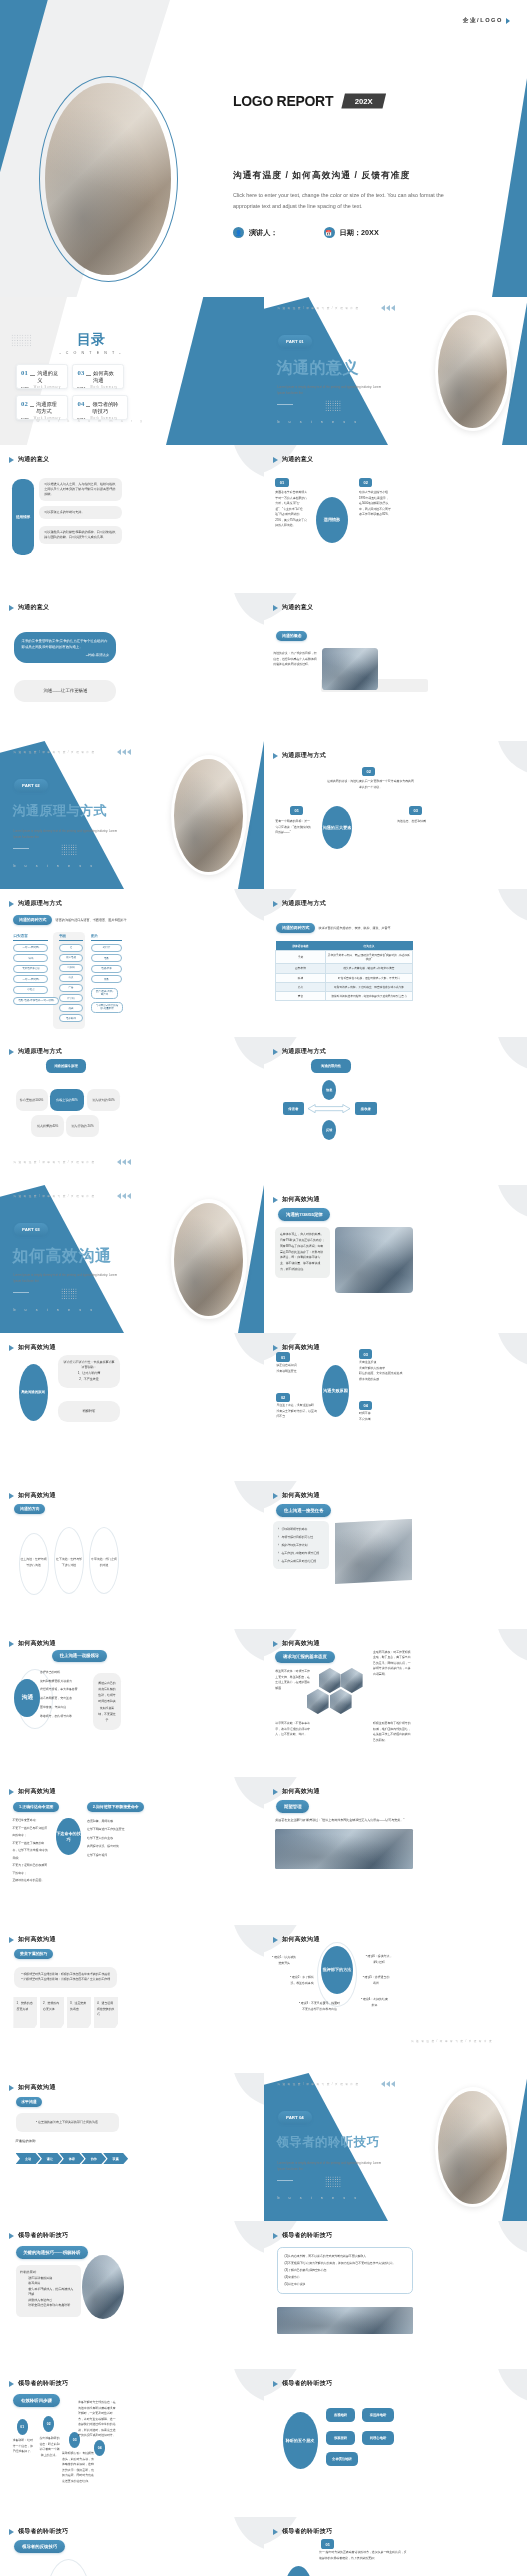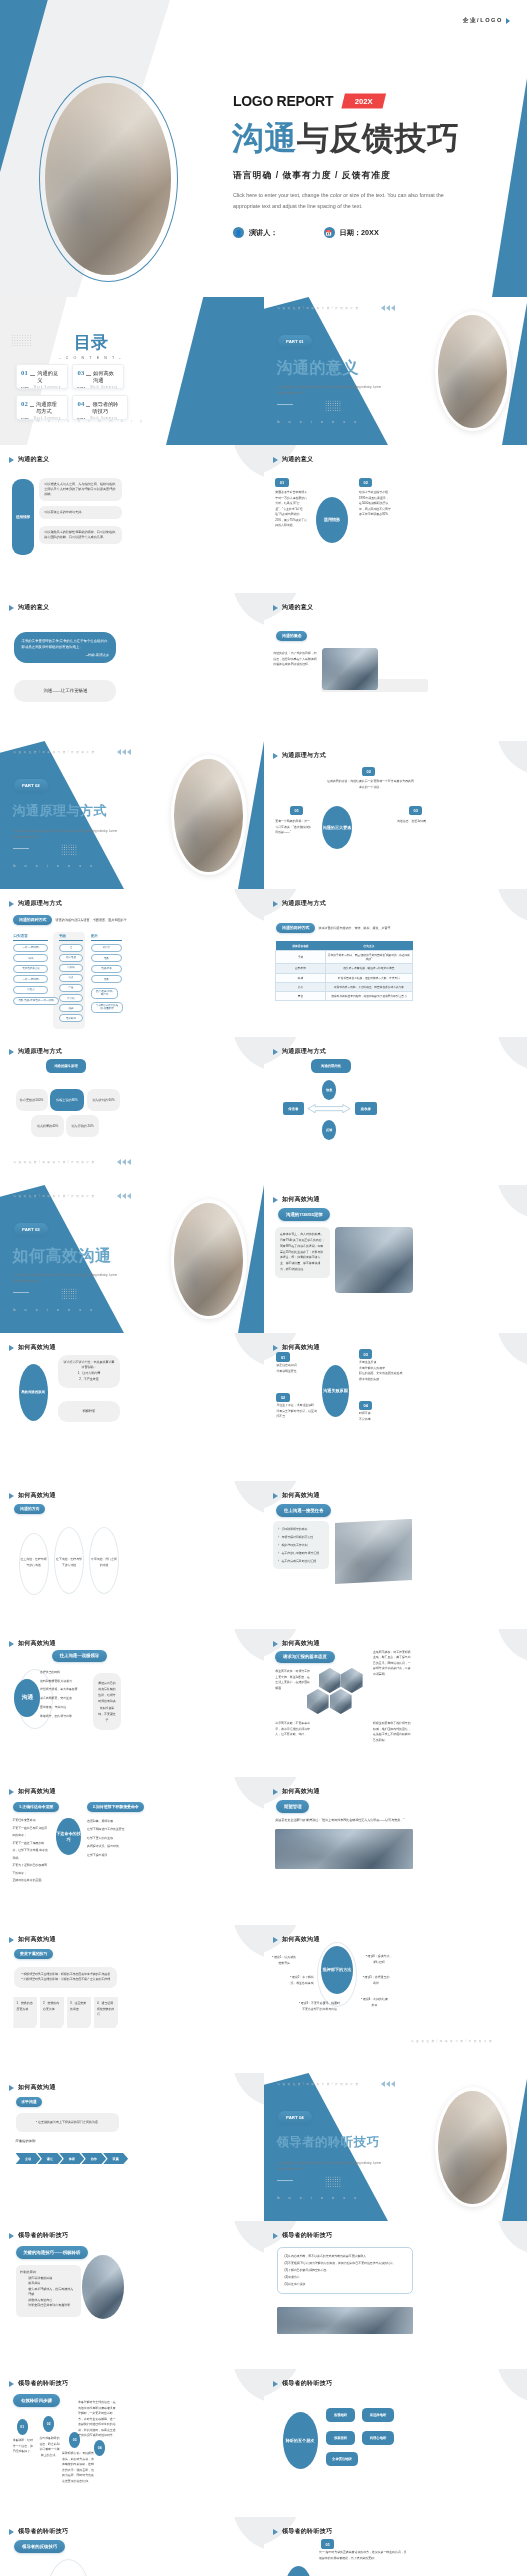--- a/index.html
+++ b/index.html
@@ -64,41 +64,41 @@
   .cover-oval{position:absolute;left:39px;top:76px;width:139px;height:206px;
      border-radius:50%;border:0.8px solid #4a8cb5;}
   .cover-oval-inner{position:absolute;left:45px;top:83px;width:126px;height:192px;
      border-radius:50%;overflow:hidden;}
   .logo{position:absolute;right:18.5px;top:16.5px;display:flex;align-items:center;gap:2.6px;
      font-size:5.7px;letter-spacing:1.5px;color:#333;font-weight:700;}
   .logo-tri{width:0;height:0;border-left:4.6px solid #3f86b0;border-top:3.1px solid transparent;
      border-bottom:3.1px solid transparent;}
   .wr-row{position:absolute;left:233px;top:93px;display:flex;align-items:center;gap:8.2px;}
   .wr-txt{font-size:14px;font-weight:800;letter-spacing:-0.3px;color:#1a1a1a;}
-  .wr-year{background:#ef4444;color:#fff;font-size:7.7px;font-weight:700;padding:3.1px 13.4px;
+  .wr-year{background:#404040;color:#fff;font-size:7.7px;font-weight:700;padding:3.1px 13.4px;
      clip-path:polygon(8% 0,100% 0,92% 100%,0 100%);}
   .cover-h1{position:absolute;left:232px;top:122px;font-size:32px;font-weight:800;
      letter-spacing:0.5px;line-height:1;font-family:"Liberation Serif",serif;}
   .cover-h1 .b{color:#3f86b0;} .cover-h1 .d{color:#3b3b3b;}
   .cover-sub{position:absolute;left:233px;top:170px;font-size:8.8px;letter-spacing:1px;
      color:#2b2b2b;font-weight:600;}
   .cover-desc{position:absolute;left:233px;top:190px;width:227px;font-size:5.4px;
      color:#6b6b6b;line-height:2.1;}
   .meta-row{position:absolute;left:233px;top:227px;display:flex;gap:46px;align-items:center;}
   .meta{display:flex;align-items:center;gap:4.6px;font-size:7.2px;font-weight:700;color:#1a1a1a;}
   .meta-ic{width:11.3px;height:11.3px;border-radius:50%;background:#3f86b0;color:#fff;
      display:flex;align-items:center;justify-content:center;font-size:5.7px;}
 
   
   .toc-blue{position:absolute;right:0;top:0;width:98px;height:148px;background:#3f86b0;
      clip-path:polygon(100% 0,100% 100%,0 100%,38% 0);}
   .toc-gray{position:absolute;left:0;top:0;width:67px;height:148px;background:#f0f0f0;
      clip-path:polygon(0 0,100% 0,40% 100%,0 100%);}
   .toc-title{position:absolute;left:0;right:82px;top:34px;text-align:center;}
-  .toc-cn{font-size:17px;color:#3f86b0;font-weight:800;font-family:"Liberation Serif",serif;}
+  .toc-cn{font-size:14px;color:#3f86b0;font-weight:800;font-family:"Liberation Serif",serif;}
   .toc-en{font-size:3.6px;letter-spacing:2.1px;color:#666;margin-top:1.5px;}
   .dots{position:absolute;left:11.3px;top:37px;width:20.6px;height:13.4px;
         background-image:radial-gradient(#c9ccd0 0.4px,transparent 0.5px);
         background-size:2.6px 2.6px;}
   .toc-card{width:52px;height:25px;background:#fff;border:0.5px solid #eceff1;border-radius:2.6px;
      box-shadow:0 1px 3.1px rgba(80,110,140,.10);padding:4.1px 4.6px;position:absolute;}
   .tc-top{display:flex;align-items:baseline;gap:2.1px;}
   .tc-num{font-size:6.7px;font-weight:700;color:#3f86b0;font-family:"Liberation Serif",serif;}
   .tc-dash{width:5.7px;height:0.5px;background:#8a8a8a;display:inline-block;margin-bottom:1.5px;}
   .tc-cn{font-size:5.2px;color:#222;font-family:"Liberation Serif",serif;}
@@ -166,25 +166,22 @@
     <div class="logo">
       <span>企业/LOGO</span>
       <span class="logo-tri"></span>
     </div>
 
     <div class="wr-row">
       <span class="wr-txt">LOGO REPORT</span>
       <span class="wr-year">202X</span>
     </div>
 
-    <div class="cover-h1">
-      <span class="b">沟通</span><span class="d">与反馈技巧</span>
-    </div>
-
-    <div class="cover-sub">语言明确 / 做事有力度 / 反馈有准度</div>
+
+    <div class="cover-sub">沟通有温度 / 如何高效沟通 / 反馈有准度</div>
     <div class="cover-desc">Click here to enter your text, change the color or size of the text. You can also format the appropriate text and adjust the line spacing of the text.</div>
 
     <div class="meta-row">
       <div class="meta">
         <span class="meta-ic">👤</span>
         <span>演讲人：</span>
       </div>
       <div class="meta">
         <span class="meta-ic">📅</span>
         <span>日期：20XX</span>

